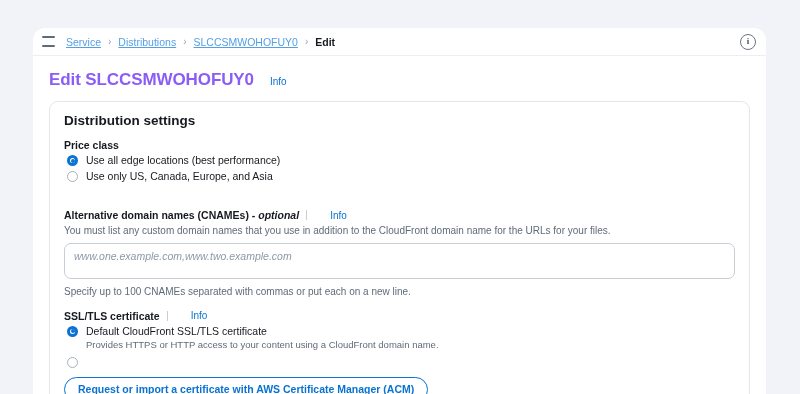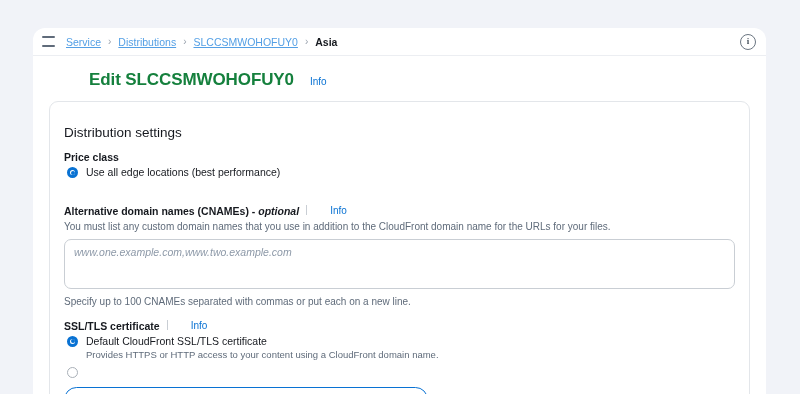--- a/index.html
+++ b/index.html
@@ -97,22 +97,21 @@
   
   .page-title-row {
     display: flex;
     align-items: baseline;
     padding: 14px 0 11px 16px;
   }
   .page-title {
     font-size: 17px;
     font-weight: bold;
     letter-spacing: -0.1px;
-    color: #15803d;
-    margin-left: 40px;
+    color: #8b5cf6;
   }
   .info-link {
     font-size: 10px;
     color: #0972d3;
     margin-left: 16px;
     cursor: pointer;
     font-weight: normal;
   }
   .info-link.plain { text-decoration: none; }
 
@@ -122,32 +121,32 @@
     border: 1px solid #e3e6ea;
     border-radius: 9px;
     background: #ffffff;
     box-sizing: border-box;
   }
   .card-body {
     padding: 11px 14px 16px 14px;
   }
   .card-title {
     font-size: 13.5px;
-    font-weight: normal;
-    color: #16191f;
-    margin: 12px 0 11px 0;
+    font-weight: bold;
+    color: #16191f;
+    margin: 0 0 11px 0;
   }
 
   
   .field-label {
     font-size: 10.5px;
     font-weight: bold;
     color: #16191f;
     display: flex;
-    align-items: flex-start;
+    align-items: center;
     margin-bottom: 3px;
   }
   .field-label .optional {
     font-weight: bold;
     font-style: italic;
   }
   .label-divider {
     display: inline-block;
     width: 1px;
     height: 10px;
@@ -209,21 +208,21 @@
   }
   .radio-desc {
     font-size: 9.5px;
     color: #5f6b7a;
     line-height: 1.3;
     margin-top: 1px;
   }
 
   .textarea-box {
     width: 100%;
-    height: 50px;
+    height: 36px;
     border: 1px solid #c9ced4;
     border-radius: 7px;
     box-sizing: border-box;
     padding: 6px 9px;
     font-family: "Liberation Sans", sans-serif;
     font-size: 10.5px;
     color: #16191f;
     resize: none;
     outline: none;
     background: #ffffff;
@@ -259,21 +258,21 @@
       <span></span>
         <span></span>
     </div>
     <div class="crumbs">
       <span class="crumb-link">Service</span>
       <span class="crumb-sep">›</span>
       <span class="crumb-link">Distributions</span>
       <span class="crumb-sep">›</span>
       <span class="crumb-link">SLCCSMWOHOFUY0</span>
       <span class="crumb-sep">›</span>
-      <span class="crumb-current">Asia</span>
+      <span class="crumb-current">Edit</span>
     </div>
     <div class="info-circle">i</div>
   </div>
 
   <div class="page-title-row">
     <span class="page-title">Edit SLCCSMWOHOFUY0</span>
     <span class="info-link">Info</span>
   </div>
 
   <div class="card">
@@ -283,20 +282,26 @@
 
       
       <div class="field-label">
         <span>Price class</span>
       </div>
       <div class="radio-group">
         <div class="radio-row">
           <span class="radio-mark checked"></span>
           <div class="radio-texts">
             <div class="radio-label">Use all edge locations (best performance)</div>
+          </div>
+        </div>
+        <div class="radio-row">
+          <span class="radio-mark"></span>
+          <div class="radio-texts">
+            <div class="radio-label">Use only US, Canada, Europe, and Asia</div>
           </div>
         </div>
       </div>
 
       
       <div class="field-label">
         <span>Alternative domain names (CNAMEs) -</span>&nbsp;<span class="optional">optional</span>
         <span class="label-divider"></span>
         <span class="info-link plain">Info</span>
       </div>

